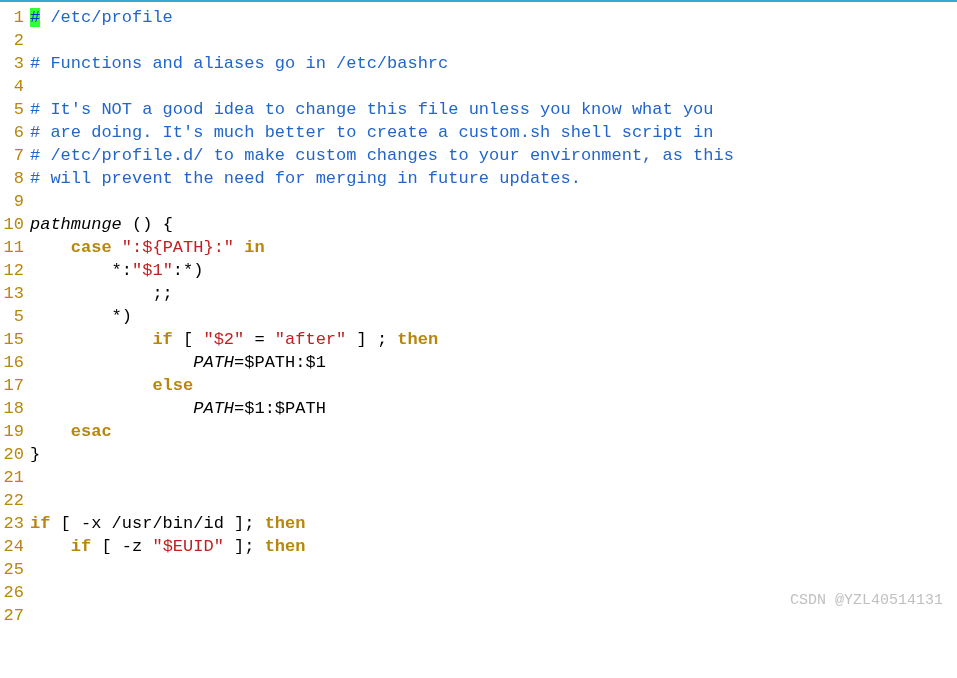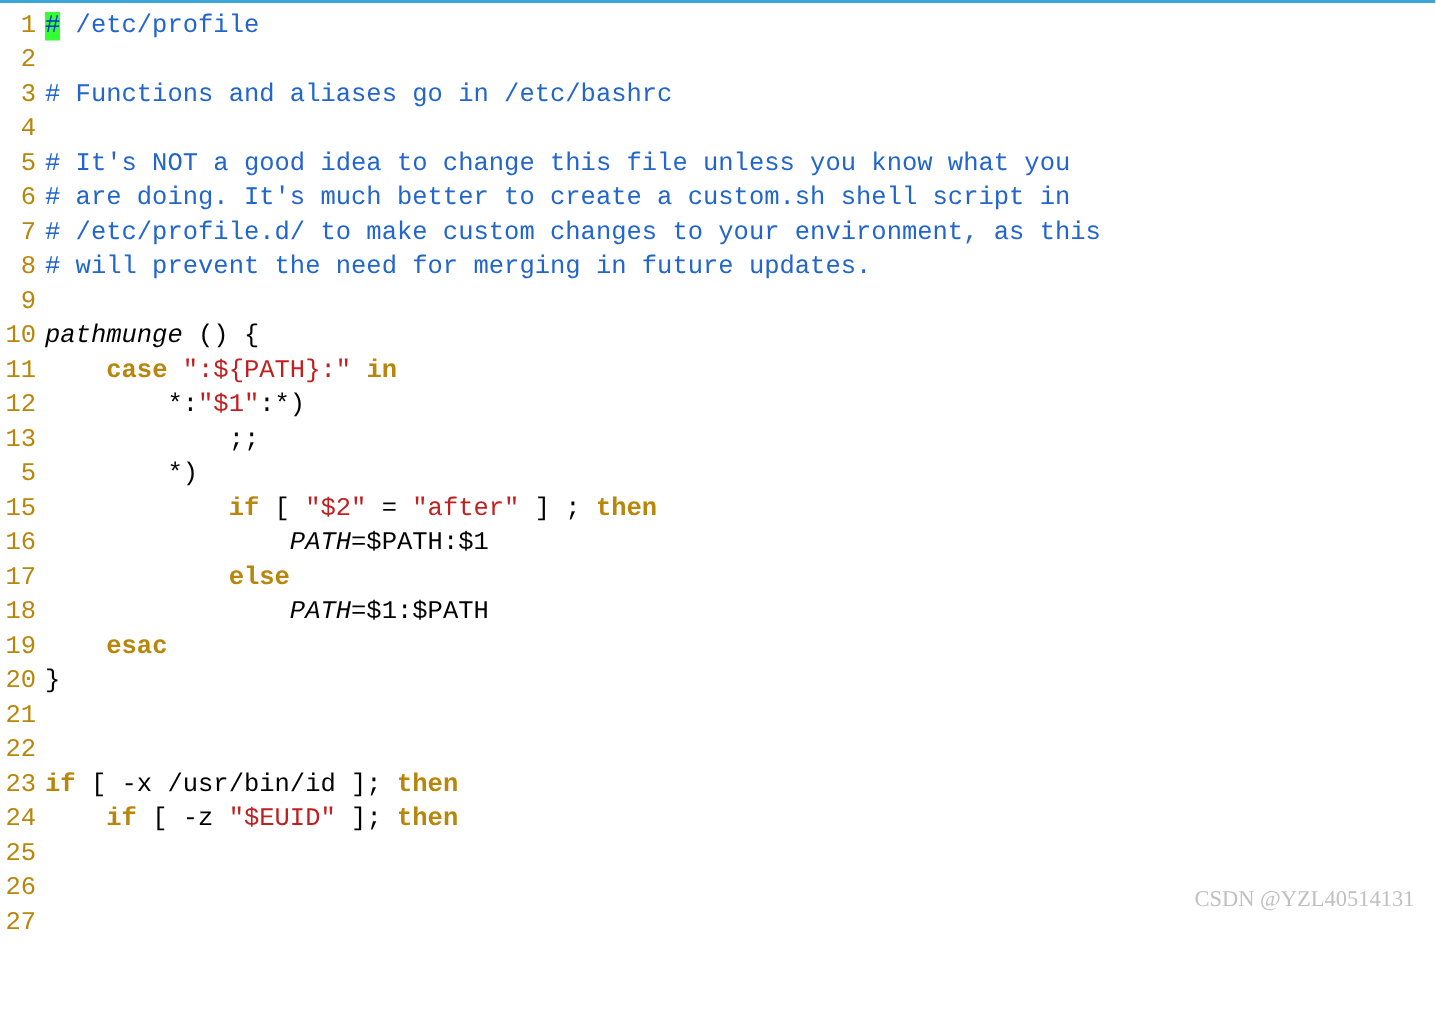--- a/index.html
+++ b/index.html
@@ -41,21 +41,21 @@
   .kw { color: #b8860b; font-weight: bold; }
   .cursor {
     background: #33ff33;
     color: #0033cc;
   }
   .watermark {
     position: absolute;
     right: 14px;
     bottom: 18px;
     color: #c0c0c0;
-    font-family: Liberation Serif, serif;
+    font-family: Liberation Mono, monospace;
     font-size: 15px;
     pointer-events: none;
   }
 </style>
 </head>
 <body>
 
 <div class="topline"></div>
 
 <div class="editor">

